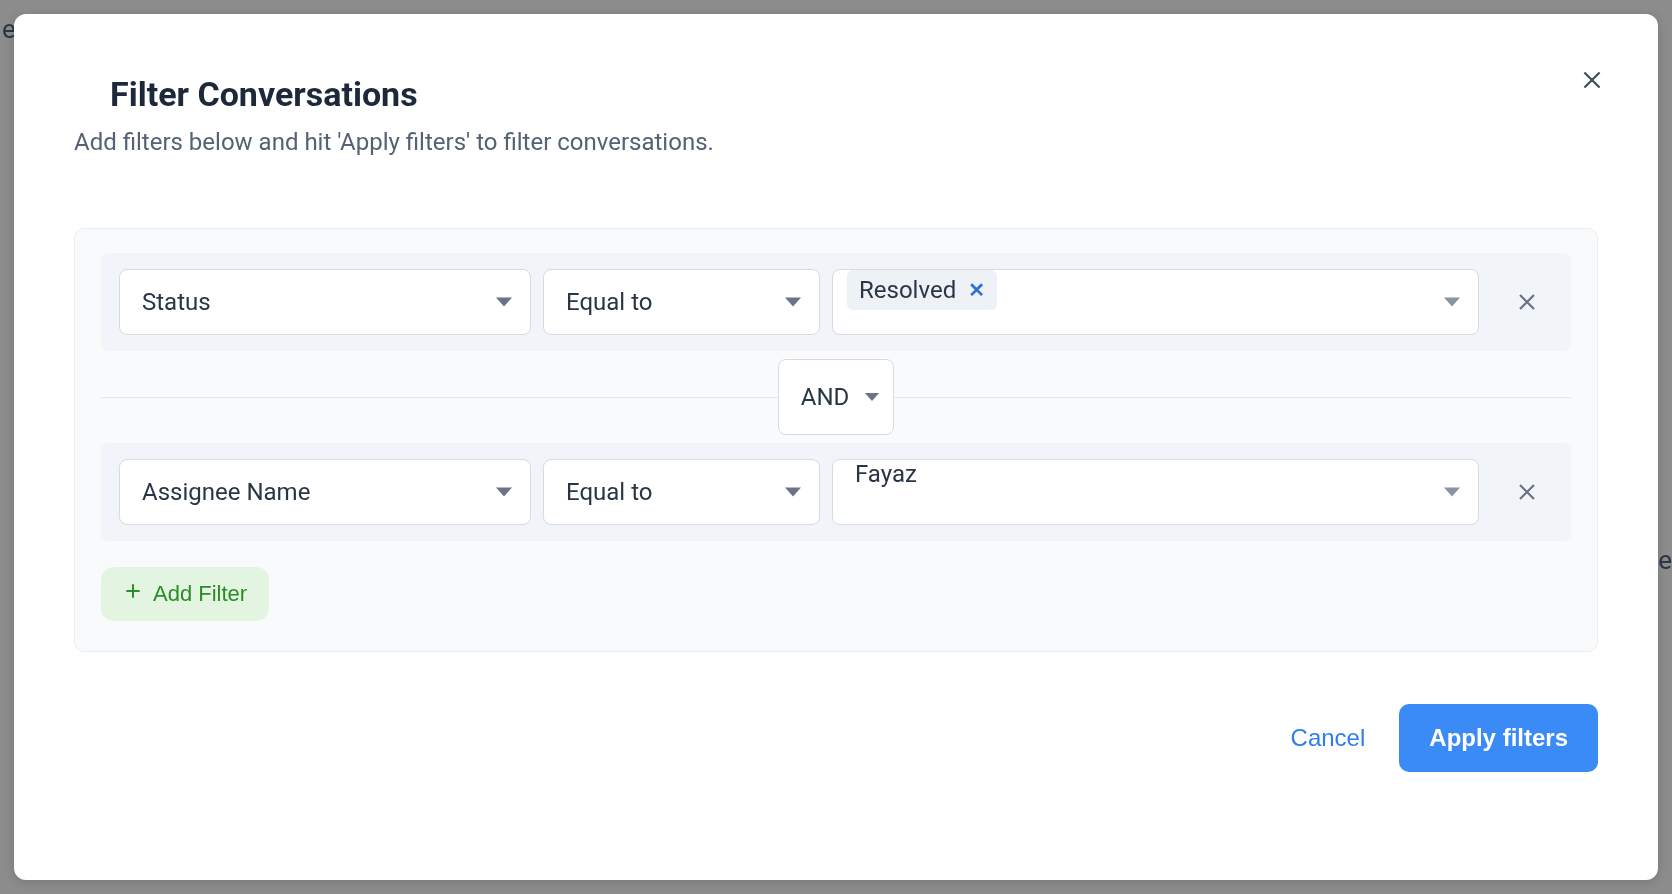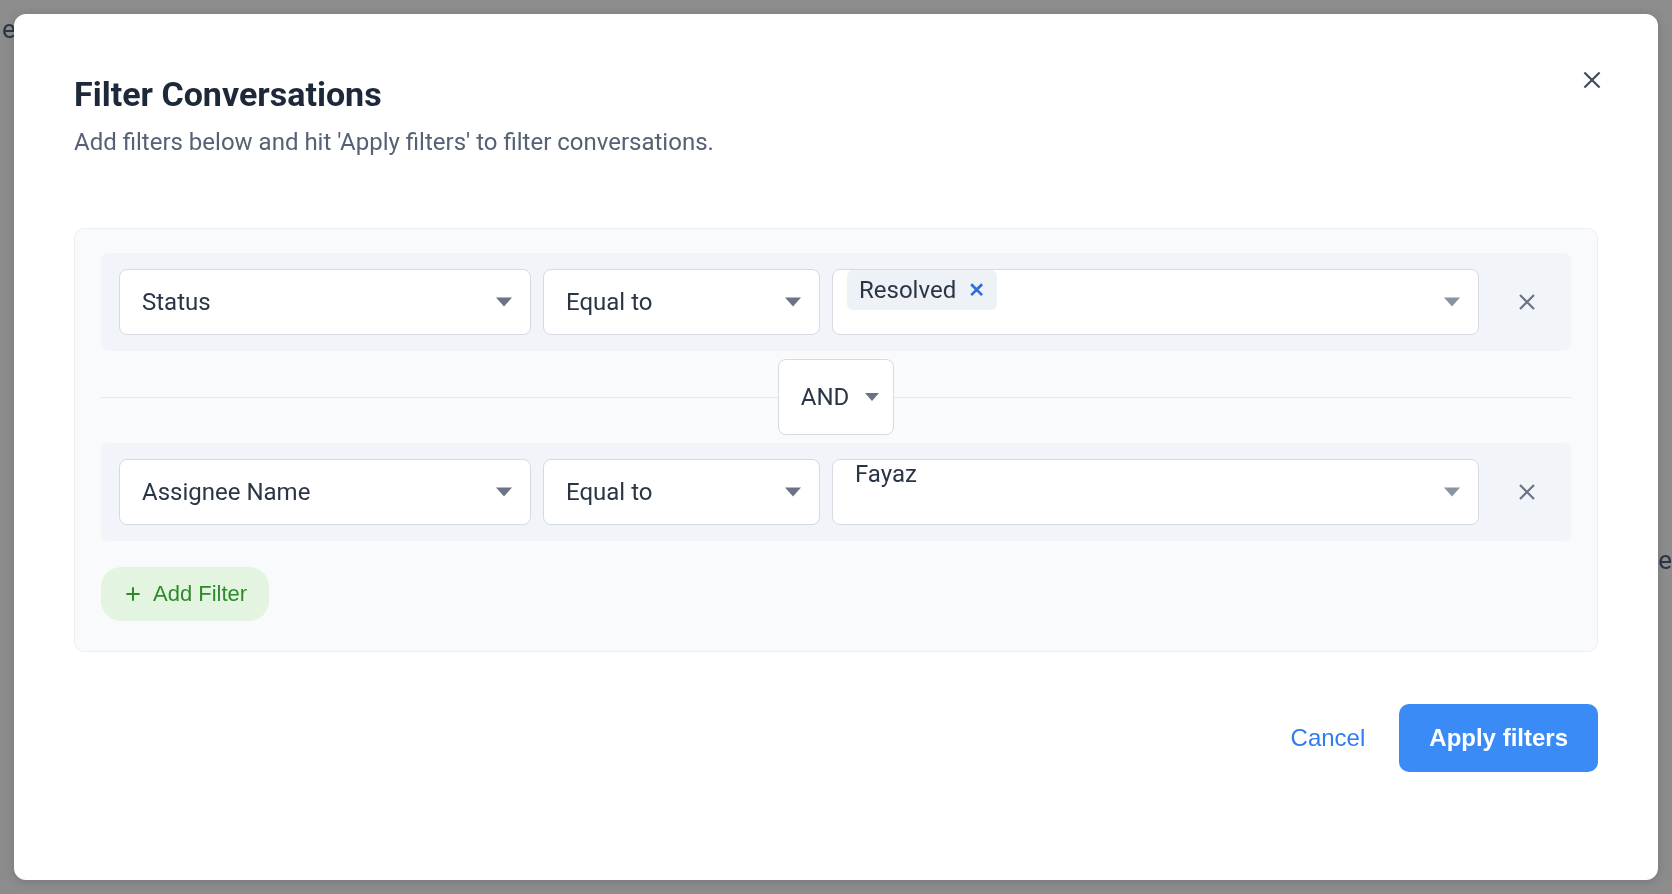--- a/index.html
+++ b/index.html
@@ -35,20 +35,21 @@
     cursor: pointer;
     background: transparent;
     border: none;
   }
   .close-dialog svg { width: 26px; height: 26px; stroke: currentColor; stroke-width: 2; fill: none; }
   .title {
     font-size: 34px;
     font-weight: 700;
     color: #1d2939;
     margin-bottom: 14px;
+    margin-left: 36px;
   }
   .subtitle {
     font-size: 24px;
     color: #556174;
     margin-bottom: 48px;
   }
   .panel {
     background: #f9fafc;
     border: 1px solid #eceef3;
     border-radius: 10px;
@@ -177,26 +178,26 @@
     top: 50%;
     transform: translateY(-50%);
     width: 0; height: 0;
     border-left: 7px solid transparent;
     border-right: 7px solid transparent;
     border-top: 8px solid #6b7485;
   }
   .add-filter {
     margin-top: 26px;
     display: inline-flex;
-    align-items: center;
+    align-items: flex-start;
     gap: 10px;
     background: #e3f5e0;
     color: #2e8b2a;
     border: none;
-    border-radius: 20px;
+    border-radius: 13px;
     padding: 14px 22px;
     font-size: 22px;
     font-weight: 500;
     cursor: pointer;
   }
   .add-filter svg { width: 20px; height: 20px; stroke: currentColor; stroke-width: 2.4; fill: none; }
   .footer {
     display: flex;
     justify-content: flex-end;
     align-items: center;

